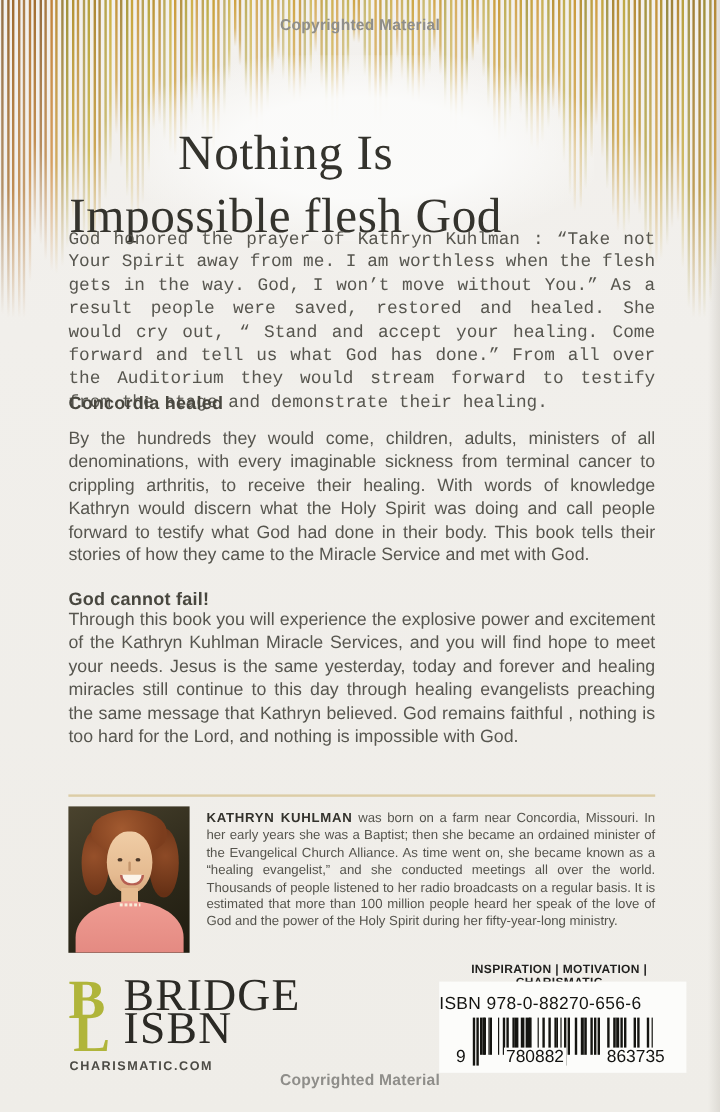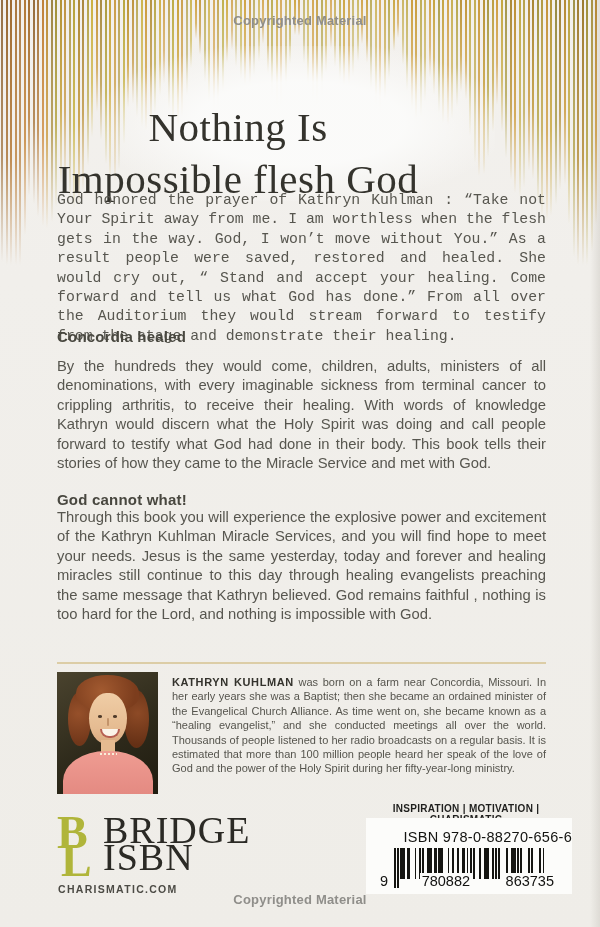--- a/index.html
+++ b/index.html
@@ -67,21 +67,21 @@
   .mono-l{position:absolute;left:4px;top:18px;font-size:46px;}
   .logo-text{margin-left:-4px;margin-top:1px;font-family:"Liberation Serif",serif;
     font-size:38px;line-height:27px;color:#2b2a25;letter-spacing:1px;}
   .website{position:absolute;left:58px;top:883px;font-size:10.5px;font-weight:700;
     letter-spacing:1.3px;color:#4c4b45;}
 
   .categories{position:absolute;left:356px;top:803px;width:220px;text-align:center;
     font-size:10px;font-weight:700;color:#1f1f1d;letter-spacing:.3px;}
 
   .barcode-box{position:absolute;left:366px;top:818px;width:206px;height:76px;background:#fcfcfa;}
-  .isbn-label{position:absolute;left:0;top:11px;width:206px;text-align:right;
+  .isbn-label{position:absolute;left:0;top:11px;width:206px;text-align:left;
     font-size:14.5px;color:#141411;letter-spacing:.3px;}
   .bars{position:absolute;left:28px;top:30px;width:152px;height:42px;}
   .bc-bar{position:absolute;top:0;width:1.7px;background:#151511;}
   .barcode-digits{position:absolute;left:14px;right:16px;top:55px;display:flex;
     justify-content:space-between;font-size:14.5px;color:#121210;}
   .barcode-digits span{background:#fcfcfa;padding:0 2px;line-height:17px;}
   .barcode-digits .d-left{background:transparent;padding:0;}
 </style>
 </head>
 <body>
@@ -226,21 +226,21 @@
     </div>
   <div class="title-glow"></div>
 
   <div class="copyright top">Copyrighted Material</div>
 
   <h1 class="title"><span>Nothing Is</span><br><span>Impossible flesh God</span></h1>
 
   <p class="body-par p1">God honored the prayer of Kathryn Kuhlman : “Take not Your Spirit away from me. I am worthless when the flesh gets in the way. God, I won’t move without You.” As a result people were saved, restored and healed. She would cry out, “ Stand and accept your healing. Come forward and tell us what God has done.” From all over the Auditorium they would stream forward to testify from the stage and demonstrate their healing.</p>
   <h2 class="subhead h2pos">Concordia healed</h2>
   <p class="body-par p2">By the hundreds they would come, children, adults, ministers of all denominations, with every imaginable sickness from terminal cancer to crippling arthritis, to receive their healing. With words of knowledge Kathryn would discern what the Holy Spirit was doing and call people forward to testify what God had done in their body. This book tells their stories of how they came to the Miracle Service and met with God.</p>
-  <h2 class="subhead h3pos">God cannot what!</h2>
+  <h2 class="subhead h3pos">God cannot fail!</h2>
   <p class="body-par p3">Through this book you will experience the explosive power and excitement of the Kathryn Kuhlman Miracle Services, and you will find hope to meet your needs. Jesus is the same yesterday, today and forever and healing miracles still continue to this day through healing evangelists preaching the same message that Kathryn believed. God remains faithful , nothing is too hard for the Lord, and nothing is impossible with God.</p>
 
   <div class="divider"></div>
 
   <div class="photo">
     <div class="ph-hair-l"></div>
     <div class="ph-hair-r"></div>
     <div class="ph-hair-top"></div>
     <div class="ph-face"></div>
     <div class="ph-eye l"></div>

